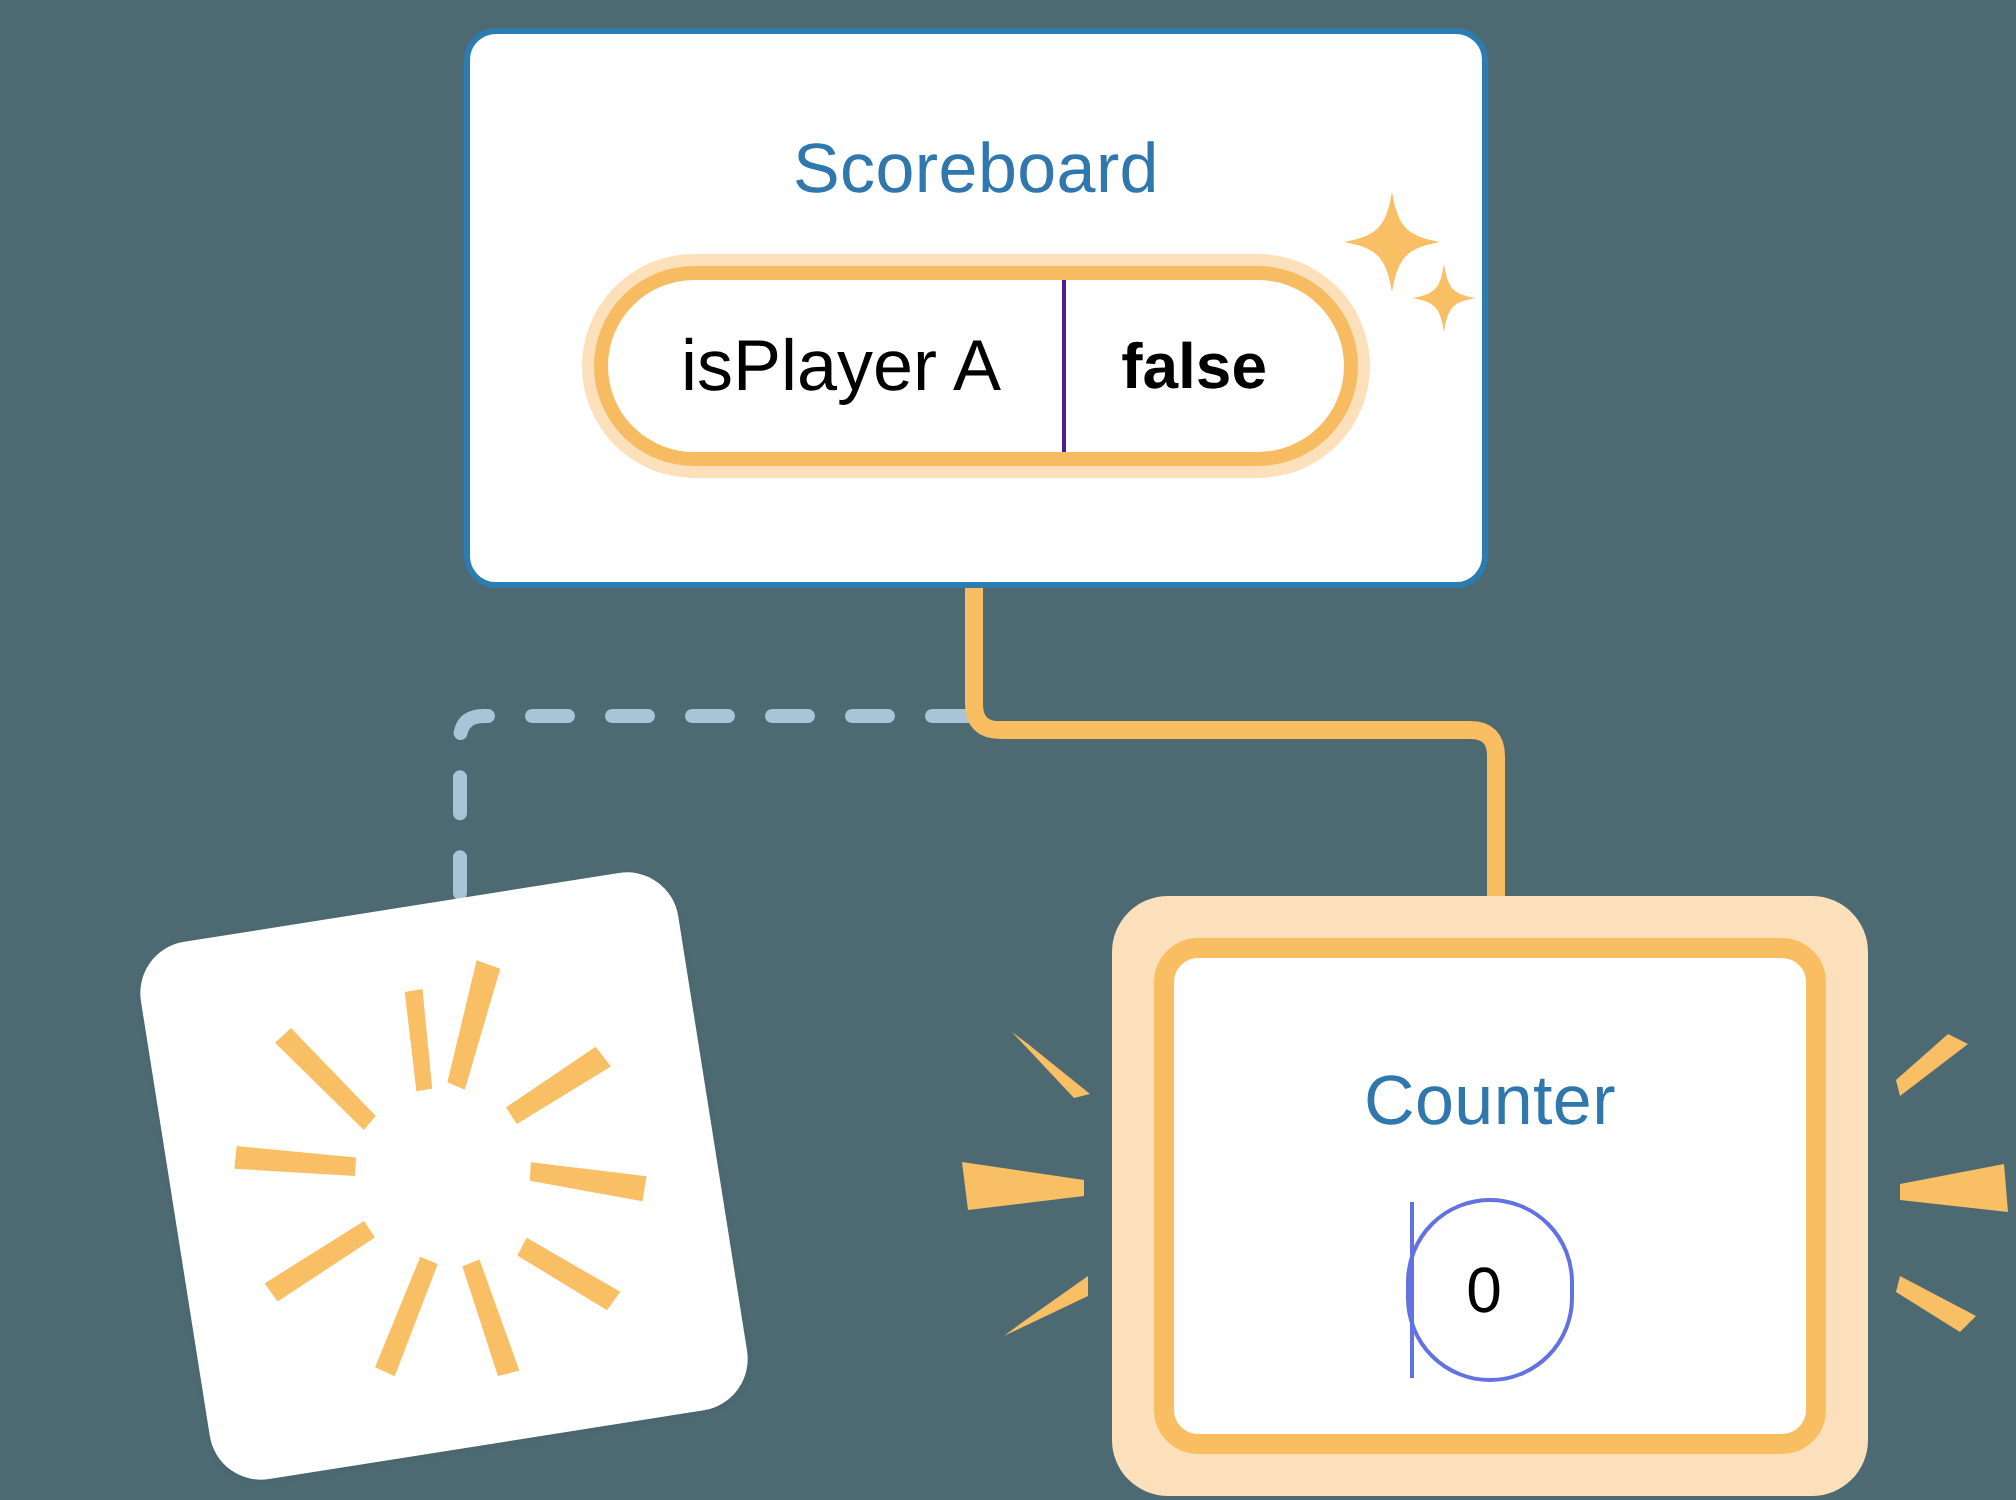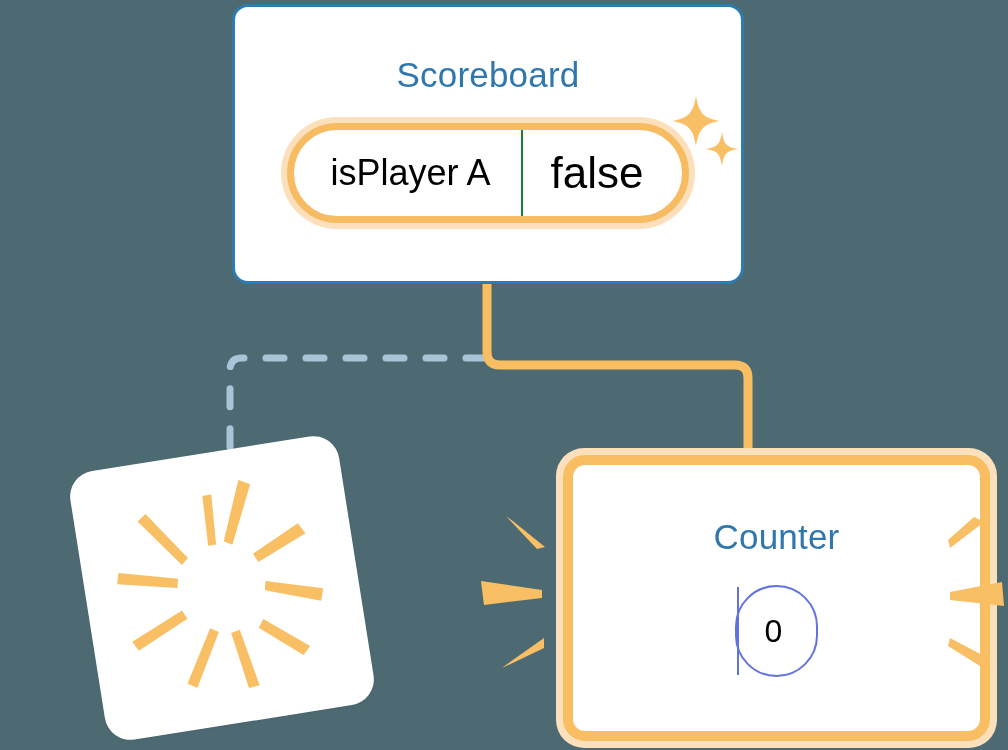--- a/index.html
+++ b/index.html
@@ -33,37 +33,37 @@
   
   .card {
     position: absolute;
     background: #ffffff;
     box-sizing: border-box;
   }
 
   
   .card-scoreboard {
     left: 232px;
-    top: 4px;
+    top: 14px;
     width: 512px;
     height: 280px;
     border: 3px solid #2d7cb0;
     border-radius: 16px;
     z-index: 3;
   }
 
   
   .card-counter {
     left: 556px;
     top: 448px;
-    width: 441px;
+    width: 378px;
     height: 300px;
     border-radius: 28px;
     background: #fbe0bb;
-    padding: 7px;
+    padding: 21px;
     z-index: 3;
   }
   .card-counter-inner {
     width: 100%;
     height: 100%;
     box-sizing: border-box;
     background: #ffffff;
     border: 10px solid #f9bd62;
     border-radius: 22px;
     position: relative;
@@ -135,24 +135,24 @@
     align-items: center;
     justify-content: center;
     color: #000000;
     box-sizing: border-box;
   }
   .pill-highlight-inner .pill-key {
     font-size: 36px;
     padding: 0 30px 0 36px;
   }
   .pill-highlight-inner .pill-val {
-    font-size: 44px;
-    font-weight: normal;
+    font-size: 32px;
+    font-weight: bold;
     padding: 0 38px 0 28px;
-    border-left: 2px solid #15803d;
+    border-left: 2px solid #4c1d95;
   }
   .pill-plain .pill-key {
     font-size: 32px;
     padding: 0 26px 0 34px;
   }
   .pill-plain .pill-val {
     font-size: 32px;
     padding: 0 34px 0 26px;
     border-left: 2px solid #6272e0;
   }

